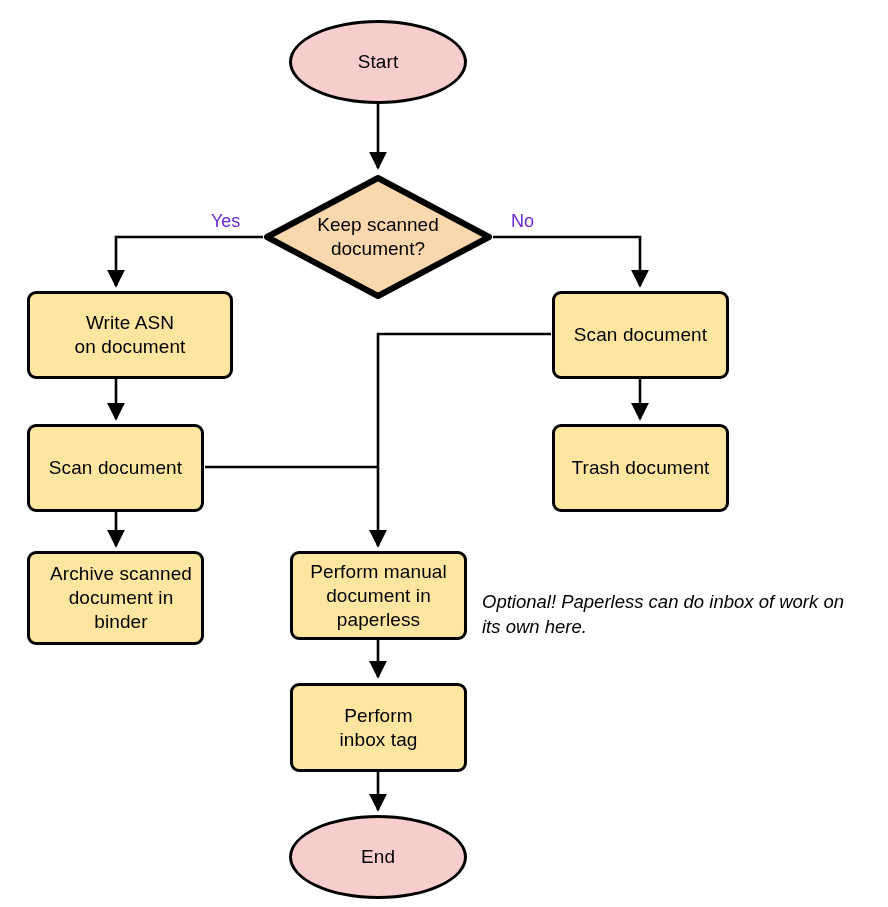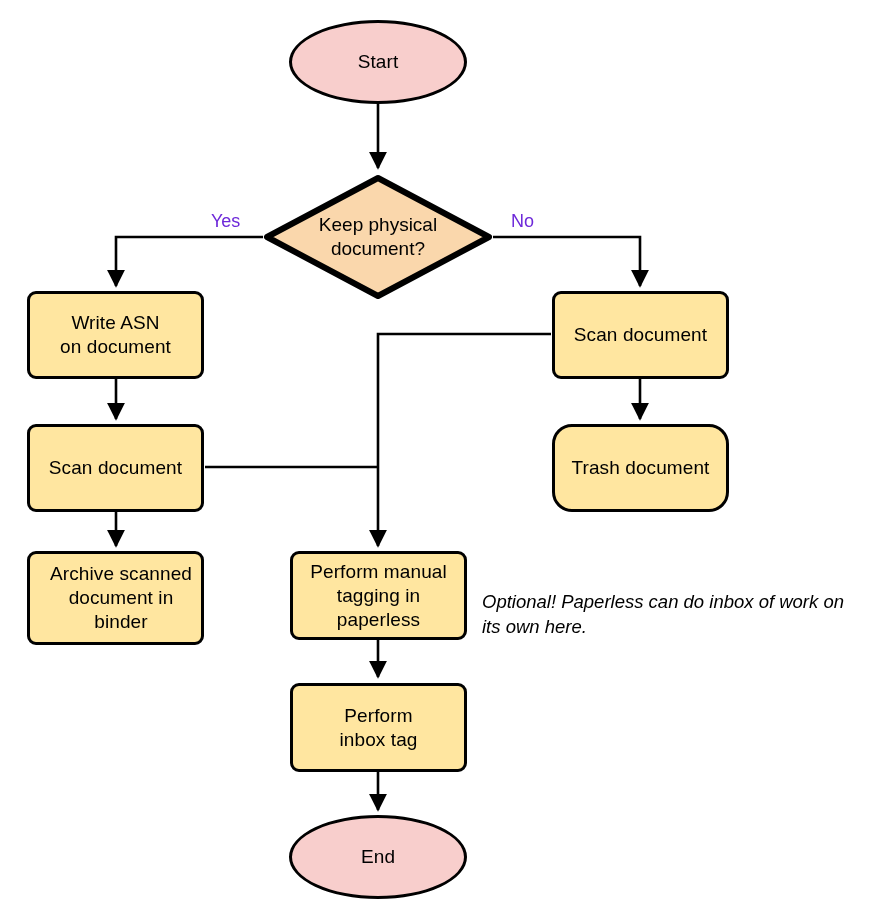--- a/index.html
+++ b/index.html
@@ -120,53 +120,53 @@
   </svg>
 
   <div class="node node-terminator" style="left:289px; top:20px; width:178px; height:84px; background:#f8cecc;">
     <span>Start</span>
   </div>
 
   <div class="node-decision-wrap" style="left:263px; top:174px; width:230px; height:126px;">
     <svg class="node-decision-shape" viewBox="0 0 230 126" preserveAspectRatio="none">
       <polygon points="115,4 226,63 115,122 4,63" fill="#fad7ac" stroke="#000000" stroke-width="6" stroke-linejoin="round"></polygon>
     </svg>
-    <span class="node-decision-label">Keep physical
+    <span class="node-decision-label">Keep scanned
 document?</span>
   </div>
 
   <div class="edge-label" style="left:211px; top:211px;">Yes</div>
   <div class="edge-label" style="left:511px; top:211px;">No</div>
 
-  <div class="node node-process" style="left:27px; top:291px; width:177px; height:88px; background:#ffe6a0;">
+  <div class="node node-process" style="left:27px; top:291px; width:206px; height:88px; background:#ffe6a0;">
     <span>Write ASN
 on document</span>
   </div>
 
   <div class="node node-process" style="left:27px; top:424px; width:177px; height:88px; background:#ffe6a0;">
     <span>Scan document</span>
   </div>
 
   <div class="node node-process" style="left:27px; top:551px; width:177px; height:94px; background:#ffe6a0;padding-left:11px;">
     <span>Archive scanned
 document in
 binder</span>
   </div>
 
   <div class="node node-process" style="left:552px; top:291px; width:177px; height:88px; background:#ffe6a0;">
     <span>Scan document</span>
   </div>
 
-  <div class="node node-process" style="left:552px; top:424px; width:177px; height:88px; background:#ffe6a0;border-radius:20px;">
+  <div class="node node-process" style="left:552px; top:424px; width:177px; height:88px; background:#ffe6a0;">
     <span>Trash document</span>
   </div>
 
   <div class="node node-process" style="left:290px; top:551px; width:177px; height:89px; background:#ffe6a0;">
     <span>Perform manual
-tagging in
+document in
 paperless</span>
   </div>
 
   <div class="node node-process" style="left:290px; top:683px; width:177px; height:89px; background:#ffe6a0;">
     <span>Perform
 inbox tag</span>
   </div>
 
   <div class="node node-terminator" style="left:289px; top:815px; width:178px; height:84px; background:#f8cecc;">
     <span>End</span>

